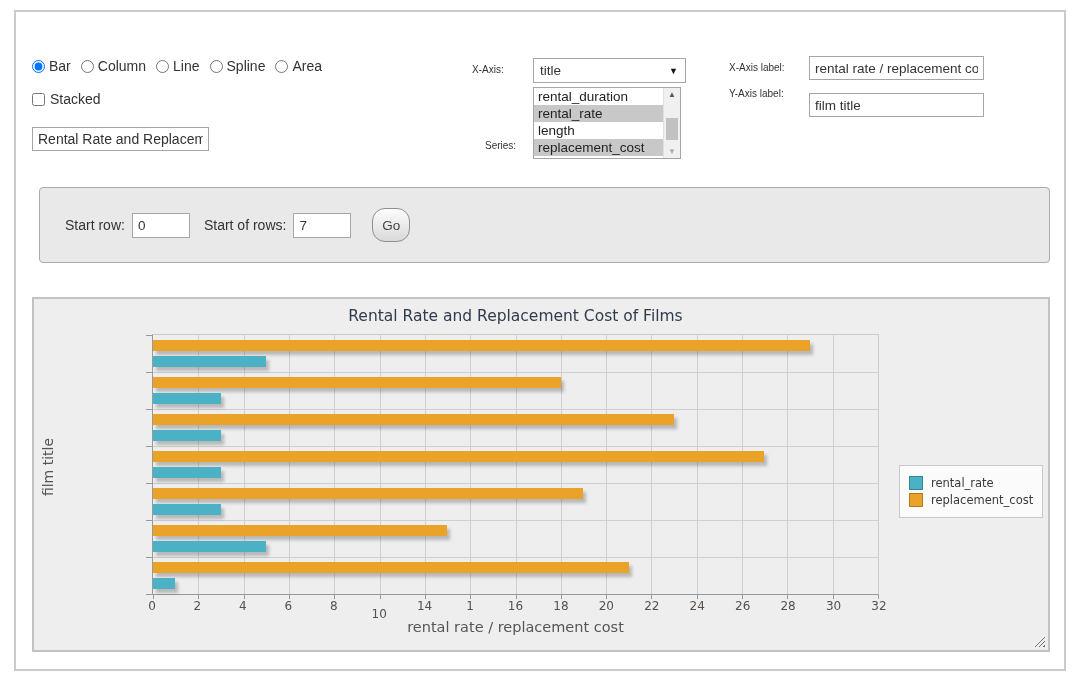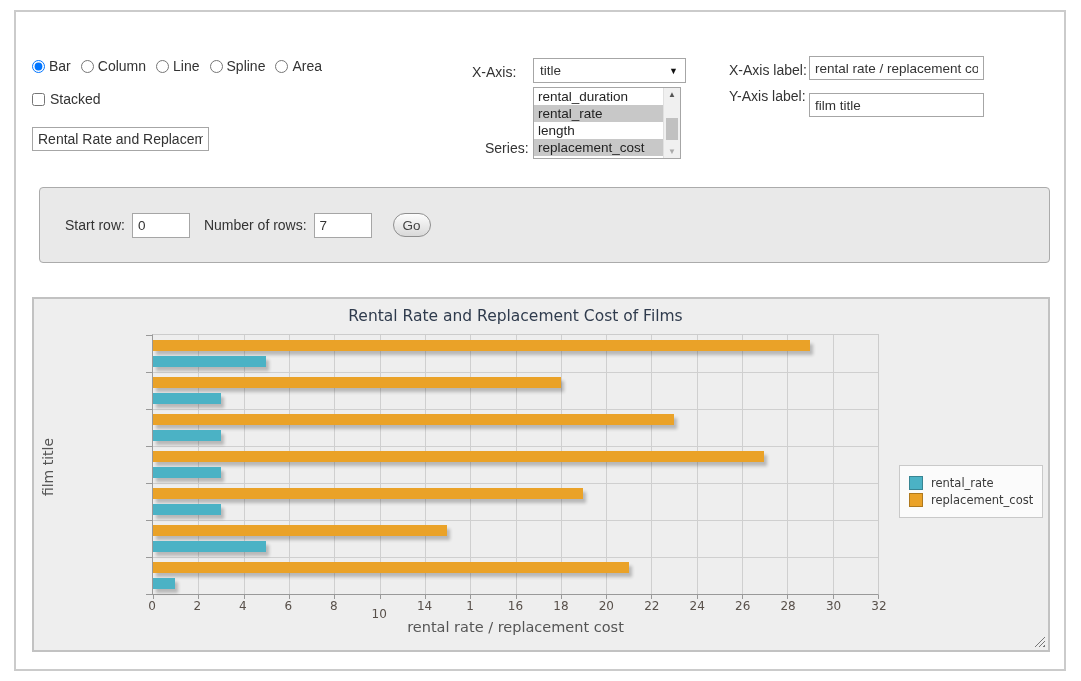--- a/index.html
+++ b/index.html
@@ -16,21 +16,21 @@
   
   .radio-row { position:absolute; left:16px; top:46px; font-size:14px; color:#333; }
   .radio-row label { margin-right:10px; cursor:default; }
   .radio-row input { vertical-align:-2px; margin-right:4px; }
   .stacked-row { position:absolute; left:16px; top:79px; font-size:14px; }
   .stacked-row input { vertical-align:-2px; margin-right:5px; }
   .title-input { position:absolute; left:16px; top:115px; width:177px; height:24px;
               border:1px solid #a6a6a6; font-size:14px; padding:2px 5px; color:#333;
               font-family:"Liberation Sans", sans-serif; white-space:nowrap; overflow:hidden; }
 
-  .lbl { font-size:14px; color:#333; position:absolute; }
+  .lbl { font-size:10px; color:#333; position:absolute; }
   .x-axis-lbl   { left:456px; top:52px; }
   .series-lbl   { left:469px; top:128px; }
   .xaxislabel-lbl { left:713px; top:50px; }
   .yaxislabel-lbl { left:713px; top:76px; }
 
   .fake-select { position:absolute; left:517px; top:46px; width:153px; height:25px;
               border:1px solid #a6a6a6; background:#fff; font-size:13.5px;
               padding:4px 20px 0 6px; overflow:hidden; }
   .fake-select .arrow { position:absolute; right:7px; top:7px; font-size:9px; color:#111; }
 
@@ -50,21 +50,21 @@
               font-size:13.5px; padding:2px 5px; color:#333; font-family:"Liberation Sans", sans-serif; }
   .x-axis-input { left:793px; top:44px; }
   .y-axis-input { left:793px; top:81px; }
 
   
   .rows-panel { position:absolute; left:23px; top:175px; width:1011px; height:76px;
               background:#e9e9e9; border:1px solid #ababab; border-radius:4px;
               display:flex; align-items:center; padding-left:25px; font-size:14px; color:#333; }
   .rows-panel input { width:58px; height:25px; border:1px solid #a6a6a6; font-size:13.5px;
               padding:2px 5px; margin:0 14px 0 7px; color:#333; font-family:"Liberation Sans", sans-serif; }
-  .go-btn { margin-left:7px; width:38px; height:24px; border:1px solid #8f8f8f; border-radius:13px;
+  .go-btn { margin-left:7px; width:38px; height:34px; border:1px solid #8f8f8f; border-radius:13px;
               background:linear-gradient(#fdfdfd,#d9d9d9); font-size:13.5px; color:#444;
               font-family:"Liberation Sans", sans-serif; cursor:pointer; }
 
   
   .chart-panel { position:absolute; left:16px; top:285px; width:1018px; height:355px;
               background:#eeeeee; border:2px solid #c2c2c2; font-family:"DejaVu Sans", sans-serif; }
   .chart-title { position:absolute; left:118px; top:8px; width:727px; text-align:center;
               font-size:15.5px; color:#2f3b4d; }
   .plot { position:absolute; left:118px; top:35px; width:727px; height:261px;
               border-left:1px solid #999; border-bottom:1px solid #999;
@@ -129,21 +129,21 @@
 
   <span class="lbl xaxislabel-lbl">X-Axis label:</span>
   <input class="axis-input x-axis-input" type="text" value="rental rate / replacement cost" style="">
 
   <span class="lbl yaxislabel-lbl">Y-Axis label:</span>
   <input class="axis-input y-axis-input" type="text" value="film title" style="">
 
   <div class="rows-panel">
     <span>Start row:</span>
     <input type="text" value="0" style="">
-    <span>Number of rows:</span>
+    <span>Start of rows:</span>
     <input type="text" value="7" style="">
     <button class="go-btn">Go</button>
   </div>
 
   <div class="chart-panel">
     <div class="chart-title">Rental Rate and Replacement Cost of Films</div>
     <div class="y-axis-title">film title</div>
     <div class="plot">
         <div class="xtickmark" style="left: 0%;"></div>
         <div class="vgrid" style="left: 6.25%;"></div>

